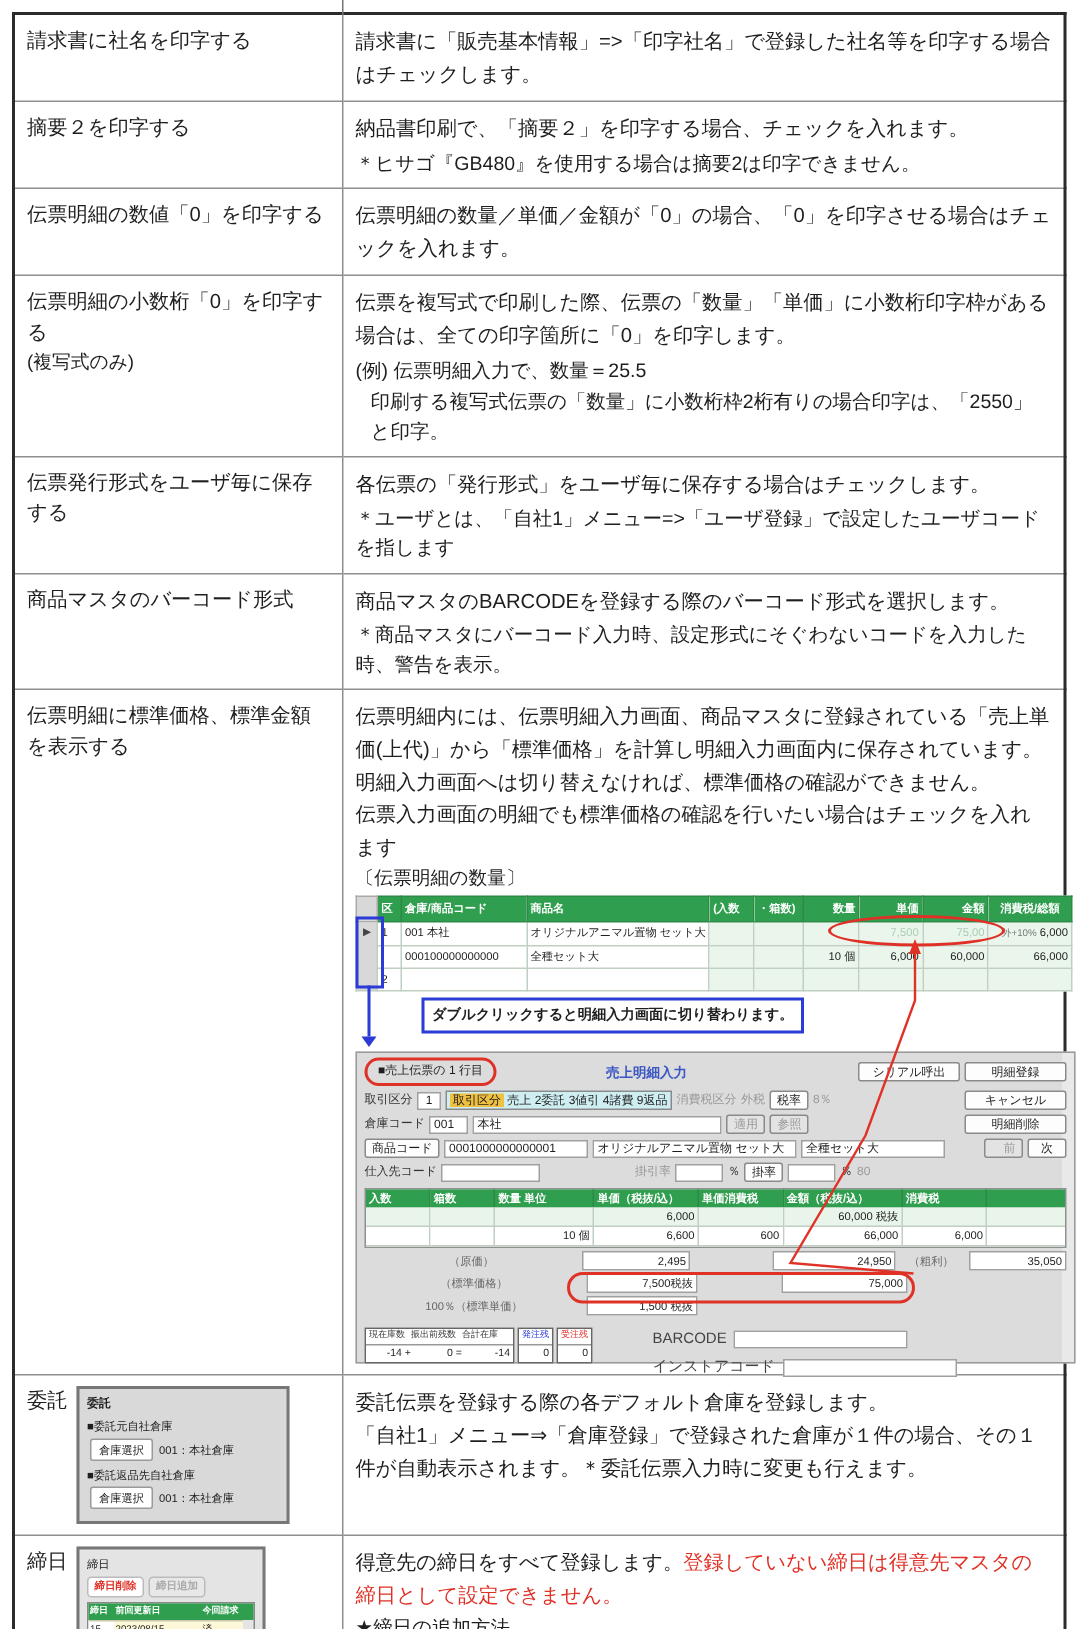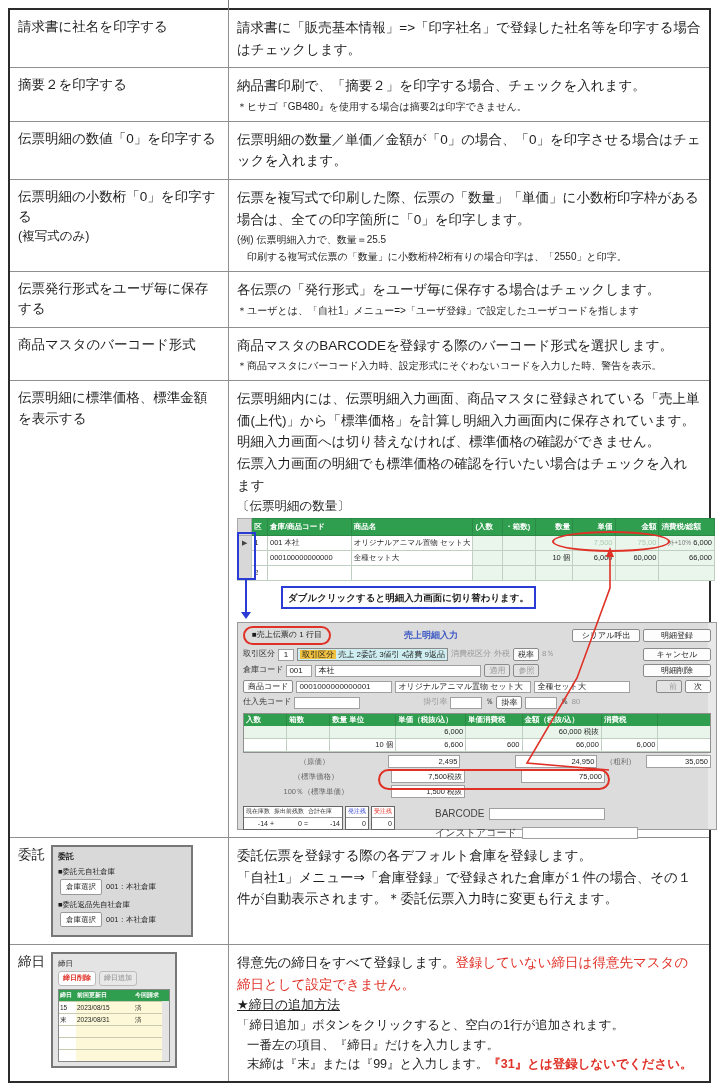--- a/index.html
+++ b/index.html
@@ -3,21 +3,21 @@
 <meta charset="utf-8">
 <style>
   html,body{margin:0;padding:0;background:#fff;}
   body{width:719px;font-family:"Liberation Sans","DejaVu Sans",sans-serif;color:#1e1e1e;position:relative;}
   #pre-tick{position:absolute;left:228px;top:0;width:1px;height:10px;background:#777;}
   table.doc{border-collapse:collapse;margin:8px;width:703px;border:2px solid #2b2b2b;table-layout:fixed;}
   table.doc td{border:1px solid #8f8f8f;vertical-align:top;padding:7px 8px;}
   td.term{width:202px;font-size:13.5px;line-height:1.5;}
   td.desc{font-size:13.5px;line-height:1.6;}
   .sub{font-size:12.5px;}
-  .note{font-size:10px;line-height:1.5;margin-top:2px;}
+  .note{font-size:13px;line-height:1.5;margin-top:2px;}
   .red{color:#e03127;}
   .bold{font-weight:bold;}
   .star{text-decoration:underline;font-size:13px;}
   .meth{font-size:12.5px;line-height:1.55;}
   .ind1{margin-left:10px;}
   
   .visual{position:relative;width:480px;height:312px;margin-top:2px;}
   .connector{position:absolute;left:0;top:0;pointer-events:none;z-index:6;}
   
   table.slip{border-collapse:collapse;position:absolute;left:0;top:0;width:478px;background:#fff;border:1px solid #8f8f8f;}
@@ -155,21 +155,21 @@
                 <tr>
             <th style="width:12px;background:#d8d8d8;border-color:#aaa;"></th>
             <th style="width:13px;">区</th>
             <th style="width:90px;">倉庫/商品コード</th>
             <th style="width:104px;">商品名</th>
             <th style="width:30px;">(入数</th>
             <th style="width:30px;">・箱数)</th>
             <th style="width:42px;text-align:right;">数量</th>
             <th style="width:50px;text-align:right;">単価</th>
             <th style="width:50px;text-align:right;">金額</th>
-            <th style="width:55px;text-align:left;">消費税/総額</th>
+            <th style="width:55px;text-align:center;">消費税/総額</th>
           </tr>
           <tr>
             <td class="sel" rowspan="3">▶</td>
             <td>1</td>
             <td>001 本社</td>
             <td>オリジナルアニマル置物 セット大</td>
             <td class="gnum"></td>
                   <td class="gnum"></td>
                   <td class="gnum"></td>
             <td class="gnum faint">7,500</td>

